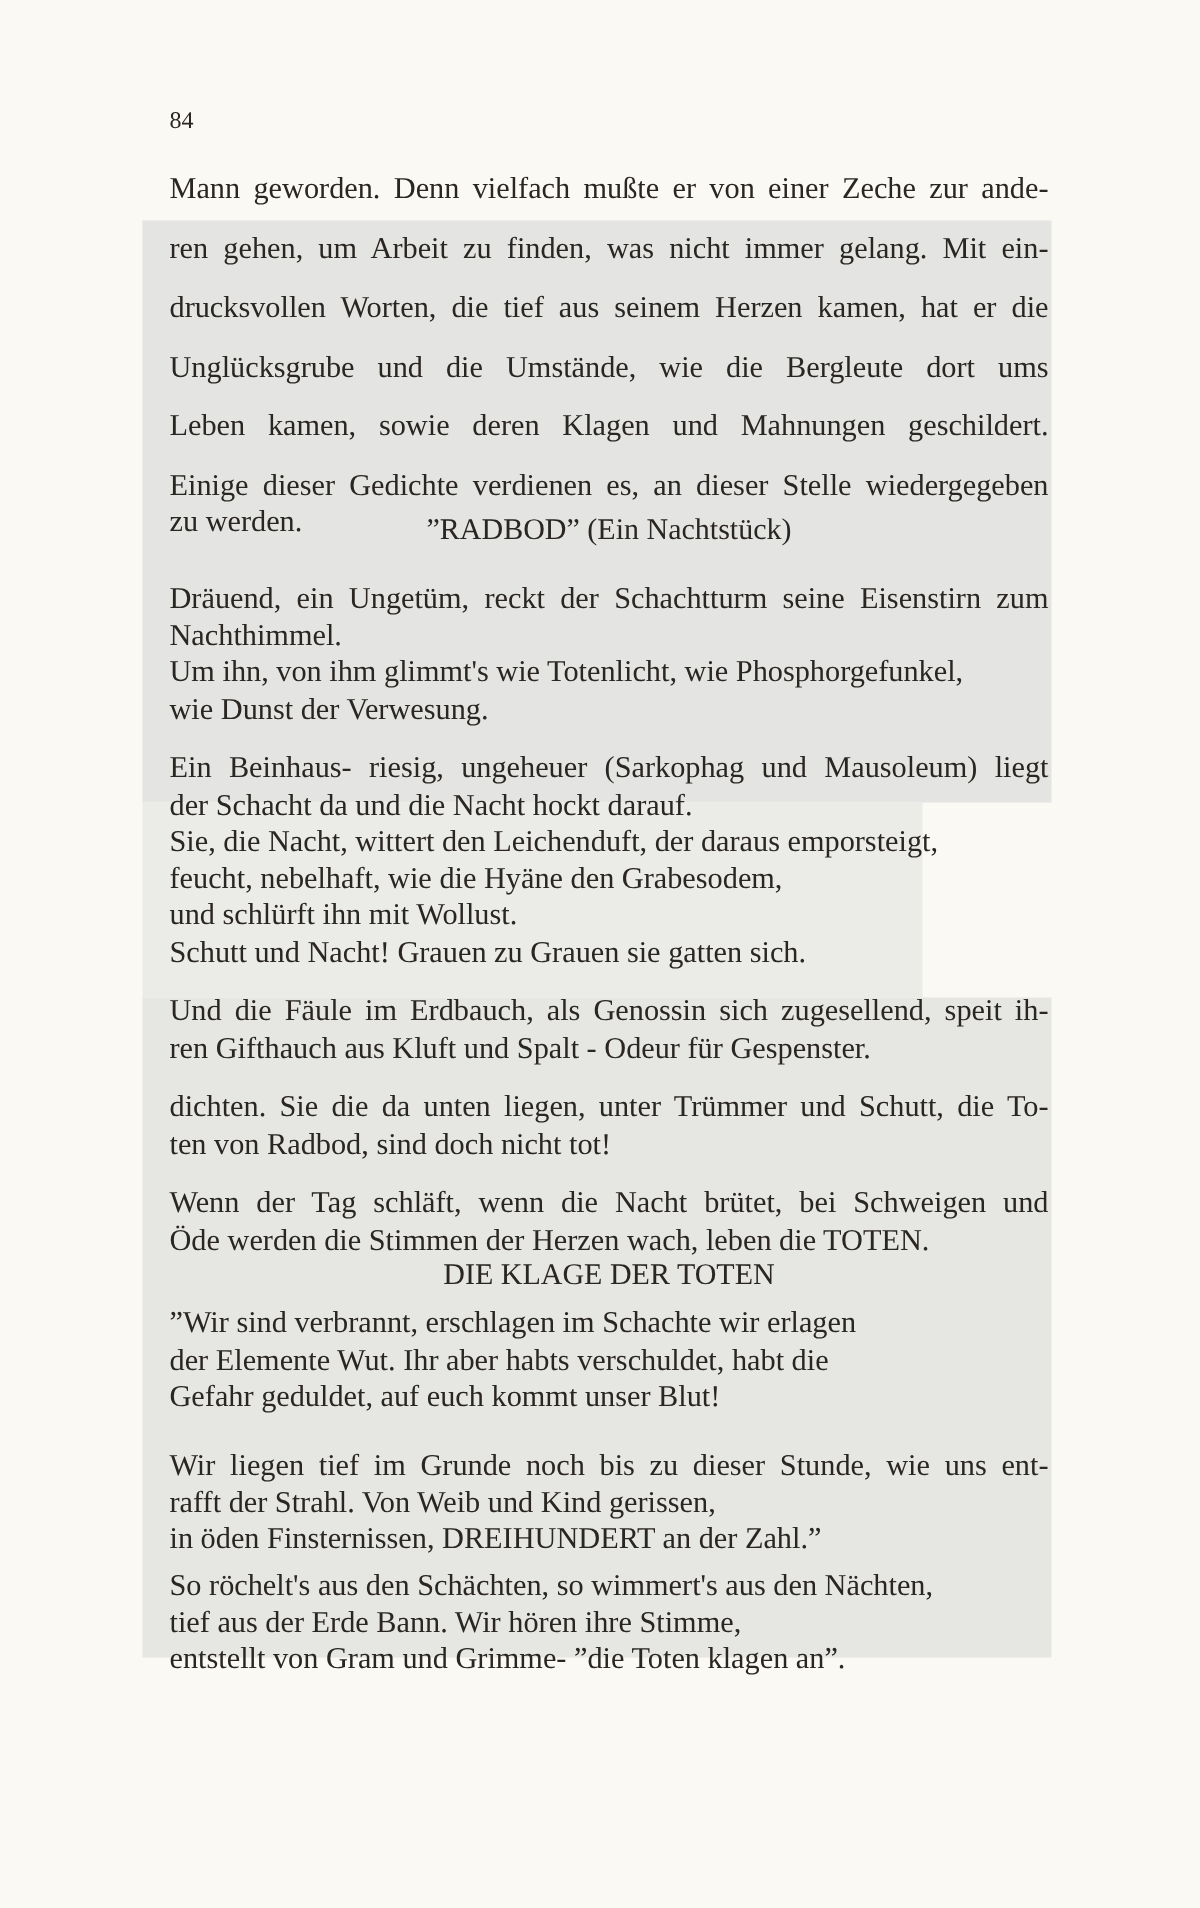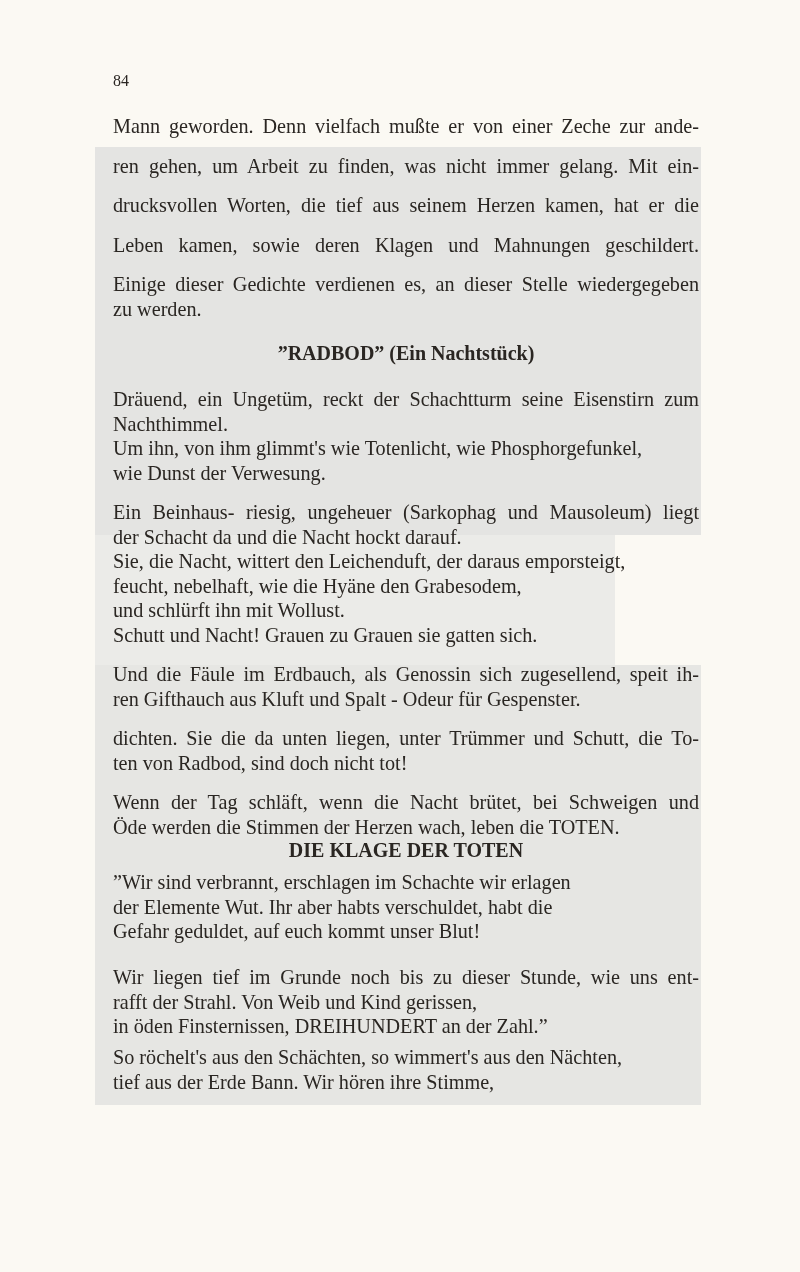--- a/index.html
+++ b/index.html
@@ -14,37 +14,38 @@
   .band-a { left: 95px; top: 147px; width: 606px; height: 388px; }
   .band-b { left: 95px; top: 535px; width: 520px; height: 130px; background: #ebebe8; }
   .band-c { left: 95px; top: 665px; width: 606px; height: 440px; background: #e6e6e3; }
   .page { position: absolute; left: 113px; top: 0; width: 586px; }
   .page-number { position: absolute; top: 69px; left: 0; font-size: 16px; line-height: 24px; }
   .para { position: absolute; left: 0; width: 586px; font-size: 20.2px; line-height: 24.5px; }
   .line { display: block; white-space: nowrap; }
   .justify { text-align: justify; text-align-last: justify; white-space: normal; margin-top: 15px; }
   .heading {
     position: absolute; left: 0; width: 586px; text-align: center;
-    font-weight: bold; font-size: 20px; line-height: 24px;
+    font-weight: normal; font-size: 20px; line-height: 24px;
   }
 </style>
 </head>
 <body>
 
 <div class="gray-band band-a"></div>
 <div class="gray-band band-b"></div>
 <div class="gray-band band-c"></div>
 
 <div class="page">
   <div class="page-number">84</div>
 
   <div class="para" style="top:99px">
     <span class="line justify">Mann geworden. Denn vielfach mußte er von einer Zeche zur ande-</span>
     <span class="line justify">ren gehen, um Arbeit zu finden, was nicht immer gelang. Mit ein-</span>
     <span class="line justify">drucksvollen Worten, die tief aus seinem Herzen kamen, hat er die</span>
+    <span class="line justify">Unglücksgrube und die Umstände, wie die Bergleute dort ums</span>
     <span class="line justify">Leben kamen, sowie deren Klagen und Mahnungen geschildert.</span>
     <span class="line justify">Einige dieser Gedichte verdienen es, an dieser Stelle wiedergegeben</span>
     <span class="line">zu werden.</span>
   </div>
 
   <div class="heading" style="top:341px">”RADBOD” (Ein Nachtstück)</div>
 
   <div class="para" style="top:372px">
     <span class="line justify">Dräuend, ein Ungetüm, reckt der Schachtturm seine Eisenstirn zum</span>
     <span class="line">Nachthimmel.</span>
@@ -74,14 +75,15 @@
 
   <div class="para" style="top:950px">
     <span class="line justify">Wir liegen tief im Grunde noch bis zu dieser Stunde, wie uns ent-</span>
     <span class="line">rafft der Strahl. Von Weib und Kind gerissen,</span>
     <span class="line">in öden Finsternissen, DREIHUNDERT an der Zahl.”</span>
   </div>
 
   <div class="para" style="top:1045px">
     <span class="line">So röchelt's aus den Schächten, so wimmert's aus den Nächten,</span>
     <span class="line">tief aus der Erde Bann. Wir hören ihre Stimme,</span>
+    <span class="line">entstellt von Gram und Grimme- ”die Toten klagen an”.</span>
   </div>
 </div>
 
 </body></html>

